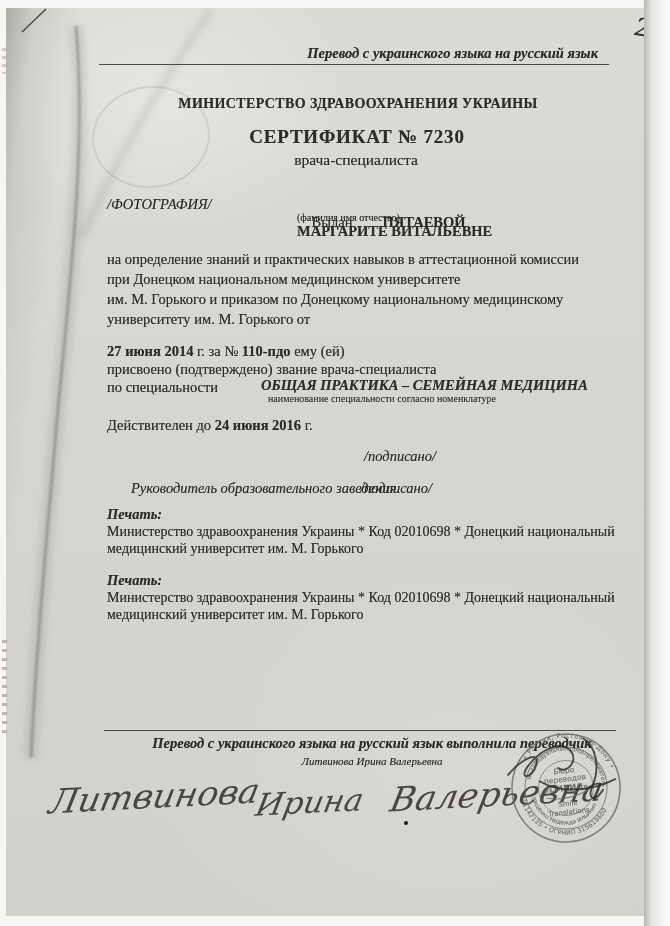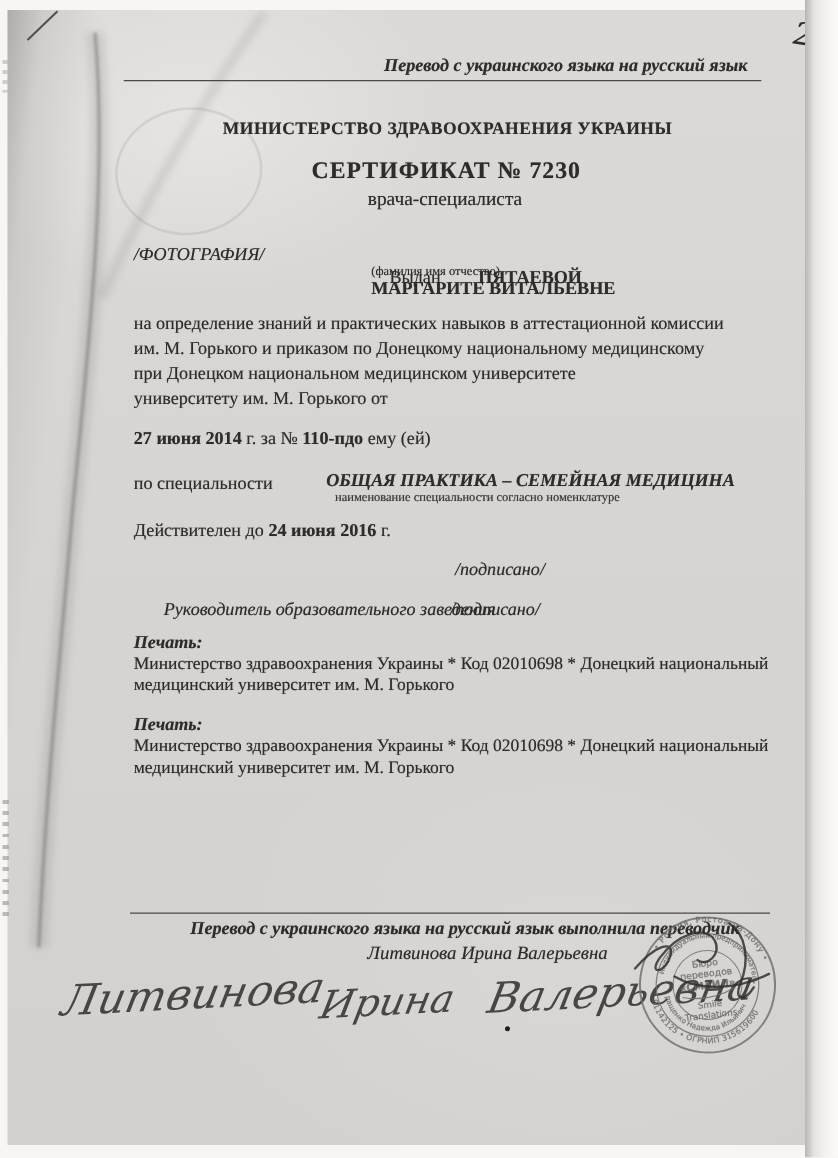--- a/index.html
+++ b/index.html
@@ -83,26 +83,27 @@
   <div class="abs it" style="left:101px;top:188px;font-size:14.5px;">/ФОТОГРАФИЯ/</div>
 
   <div class="abs line" style="left:291px;top:184px;">
     <span>Выдан</span><span class="b" style="margin-left:30px;">ПЯТАЕВОЙ</span>
   </div>
   <div class="abs small" style="left:291px;top:204px;">(фамилия имя отчество)</div>
   <div class="abs b" style="left:291px;top:215px;font-size:14.5px;">МАРГАРИТЕ ВИТАЛЬЕВНЕ</div>
 
   <div class="abs" style="left:101px;top:241px;width:528px;">
     <div class="line">на определение знаний и практических навыков в аттестационной комиссии</div>
+    <div class="line">при Донецком национальном медицинском университете</div>
     <div class="line">им. М. Горького и приказом по Донецкому национальному медицинскому</div>
-    <div class="line">при Донецком национальном медицинском университете</div>
     <div class="line">университету им. М. Горького от</div>
   </div>
 
   <div class="abs line" style="left:101px;top:333px;"><span class="b">27 июня 2014</span><span> г. за № </span><span class="b">110-пдо</span><span> ему (ей)</span></div>
+  <div class="abs line" style="left:101px;top:351px;">присвоено (подтверждено) звание врача-специалиста</div>
   <div class="abs" style="left:101px;top:369px;width:520px;height:18px;">
     <span class="abs line" style="left:0;top:0;">по специальности</span>
     <span class="abs bi" style="left:154px;top:0;font-size:14.5px;">ОБЩАЯ ПРАКТИКА – СЕМЕЙНАЯ МЕДИЦИНА</span>
   </div>
   <div class="abs" style="left:262px;top:385px;font-size:10px;color:#3a3835;">наименование специальности согласно номенклатуре</div>
 
   <div class="abs line" style="left:101px;top:407px;"><span>Действителен до </span><span class="b">24 июня 2016</span><span> г.</span></div>
 
   <div class="abs" style="left:101px;top:438px;width:520px;height:18px;">
     <span class="abs it line" style="left:257px;top:0;">/подписано/</span>
@@ -115,21 +116,21 @@
   <div class="abs bi" style="left:101px;top:498px;font-size:14.5px;">Печать:</div>
   <div class="abs nowrap" style="left:101px;top:516px;font-size:14px;">Министерство здравоохранения Украины * Код 02010698 * Донецкий национальный</div>
   <div class="abs nowrap" style="left:101px;top:533px;font-size:14px;">медицинский университет им. М. Горького</div>
 
   <div class="abs bi" style="left:101px;top:564px;font-size:14.5px;">Печать:</div>
   <div class="abs nowrap" style="left:101px;top:582px;font-size:14px;">Министерство здравоохранения Украины * Код 02010698 * Донецкий национальный</div>
   <div class="abs nowrap" style="left:101px;top:599px;font-size:14px;">медицинский университет им. М. Горького</div>
 
   <div class="abs rule" style="left:98px;top:722px;width:512px;"></div>
   <div class="abs bi center" style="left:101px;top:727px;width:530px;font-size:14.5px;">Перевод с украинского языка на русский язык выполнила переводчик</div>
-  <div class="abs it center" style="left:119px;top:747px;width:530px;font-size:15px;">Литвинова Ирина Валерьевна</div>
+  <div class="abs it center" style="left:101px;top:747px;width:530px;font-size:11px;">Литвинова Ирина Валерьевна</div>
 
   <div class="abs sig-hand" style="left:45px;top:768px;">Литвинова</div>
   <div class="abs sig-hand" style="left:251px;top:776px;font-size:31px;">Ирина</div>
   <div class="abs sig-hand" style="left:386px;top:766px;">Валерьевна</div>
 
   <svg class="abs" style="left:495px;top:715px;transform:rotate(6deg);" width="130" height="130" viewBox="0 0 130 130">
     <g stroke="#6e6e6c" fill="none" opacity="0.82">
       <circle cx="65" cy="65" r="54" stroke-width="1.6"></circle>
       <circle cx="65" cy="65" r="41" stroke-width="1"></circle>
       <circle cx="65" cy="65" r="27.5" stroke-width="0.8"></circle>

